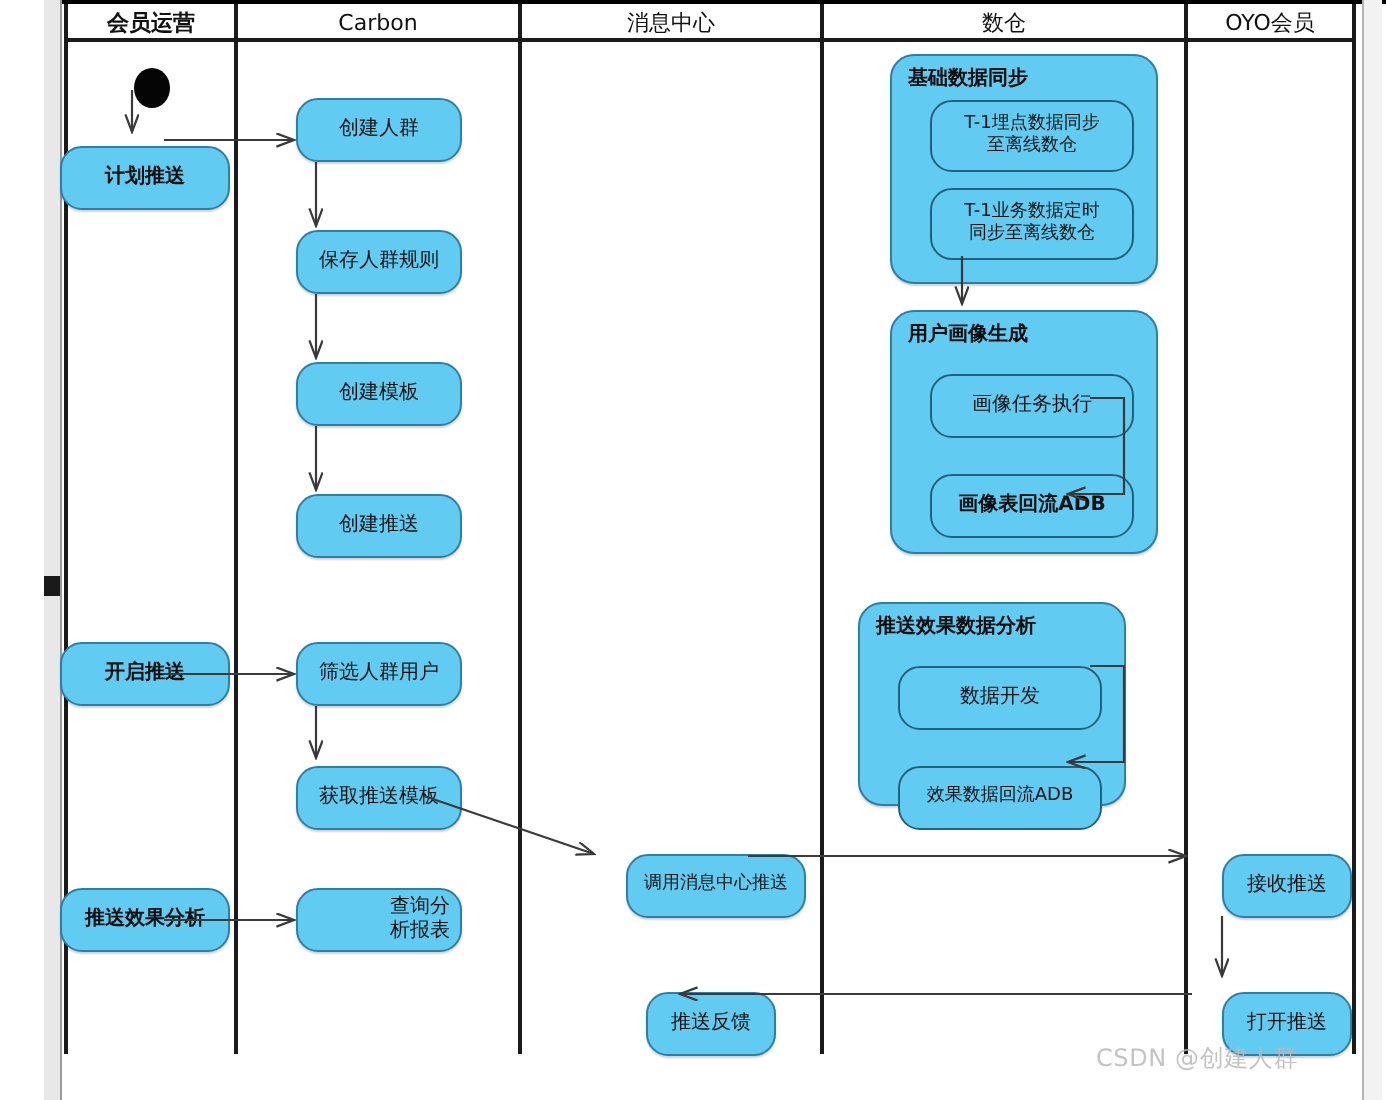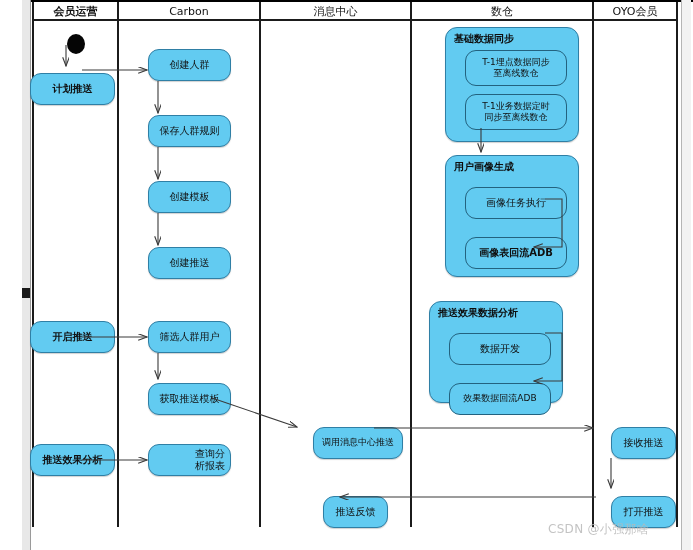--- a/index.html
+++ b/index.html
@@ -259,15 +259,15 @@
       <line x1="596" y1="497" x2="340" y2="497" marker-end="url(#ah)"></line>
 
       <line x1="481" y1="128" x2="481" y2="152" marker-end="url(#ah)"></line>
 
       <path d="M545,199 L562,199 L562,247 L534,247" marker-end="url(#ah)"></path>
 
       <path d="M545,333 L562,333 L562,381 L534,381" marker-end="url(#ah)"></path>
     </g>
   </svg>
 
-  <div class="watermark">CSDN @小强那啥</div>
+  <div class="watermark">CSDN @创建人群</div>
 
 </div>
 
 </body></html>

